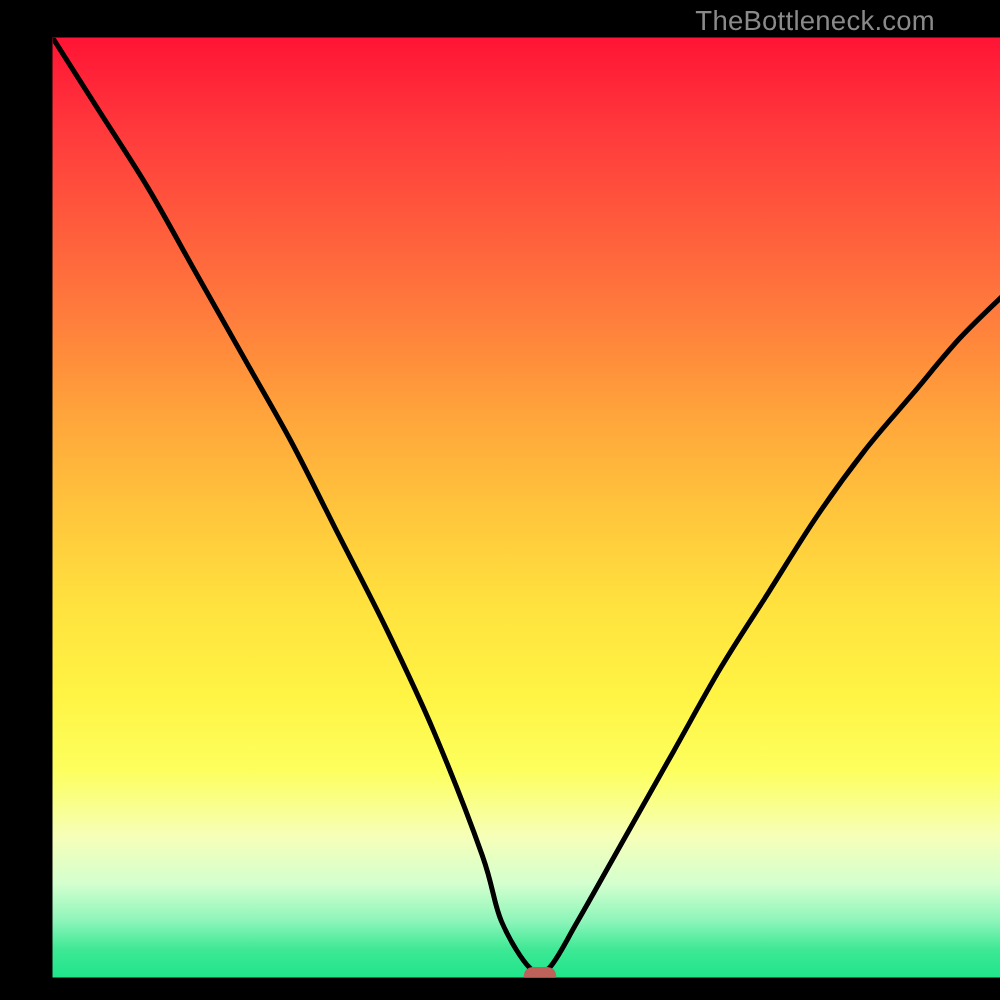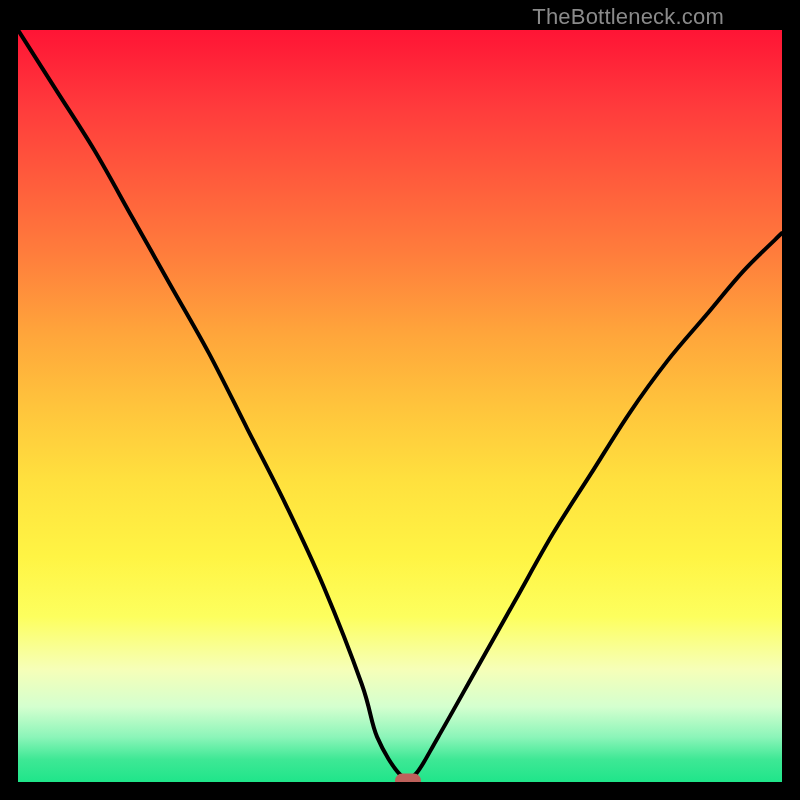--- a/index.html
+++ b/index.html
@@ -9,20 +9,21 @@
     height: 800px;
     background: #000;
     overflow: hidden;
     font-family: Arial, Helvetica, sans-serif;
   }
   .frame {
     position: relative;
     width: 736px;
     height: 800px;
     background: #000;
+    margin-left: 24px;
   }
   .watermark {
     position: absolute;
     top: 4px;
     right: 12px;
     color: #8a8a8a;
     font-size: 22px;
     font-weight: 500;
     letter-spacing: 0.2px;
     z-index: 10;

